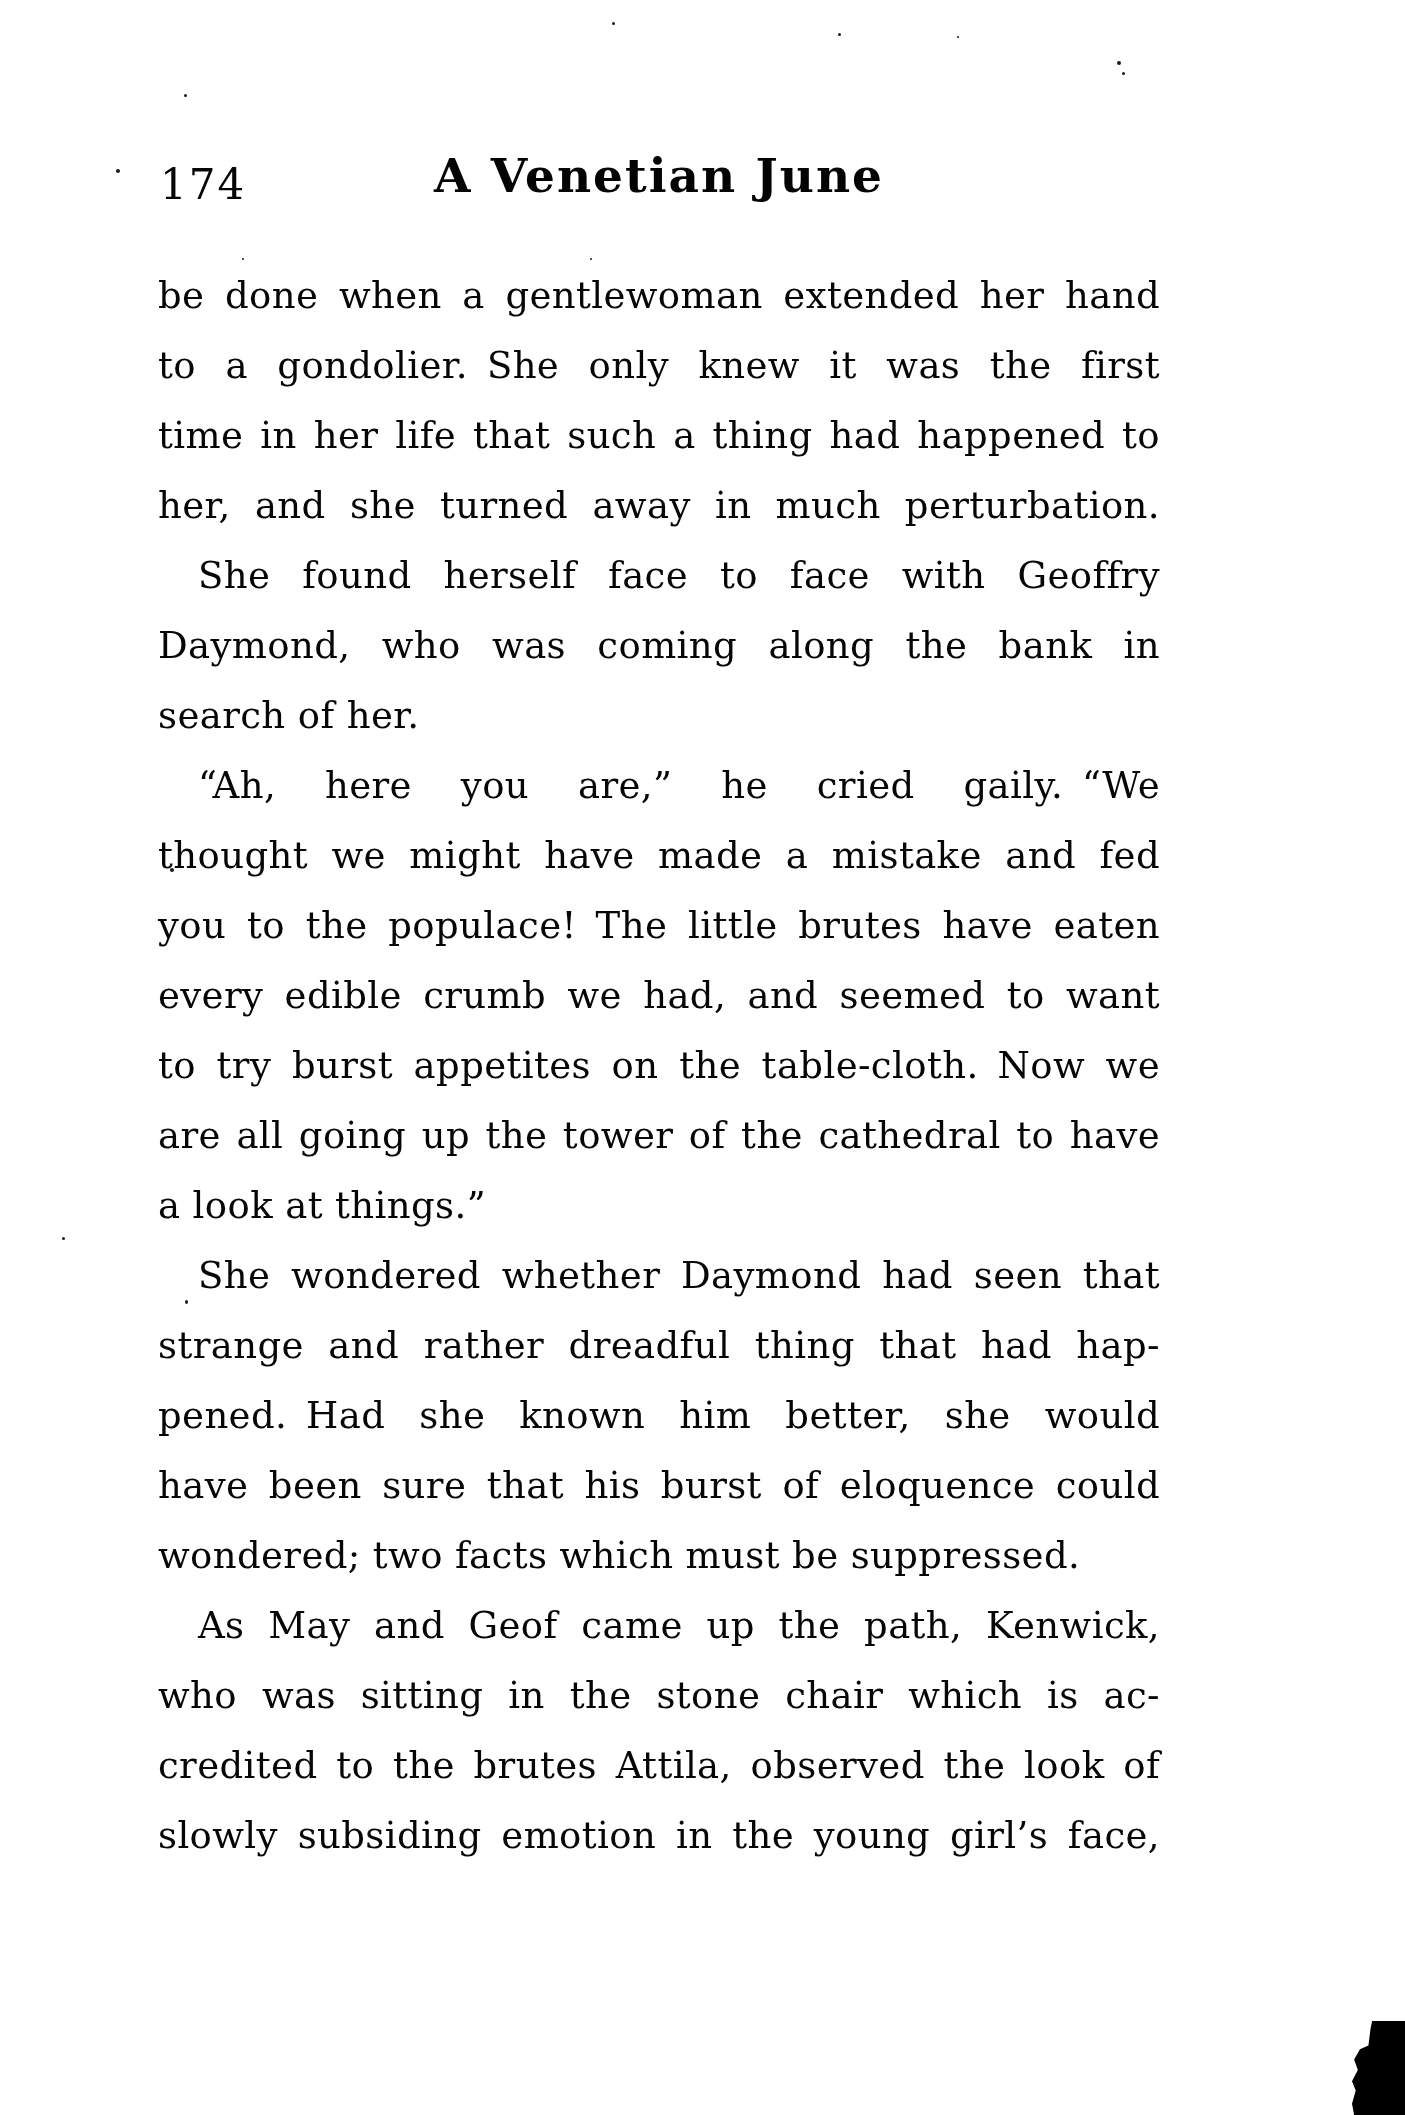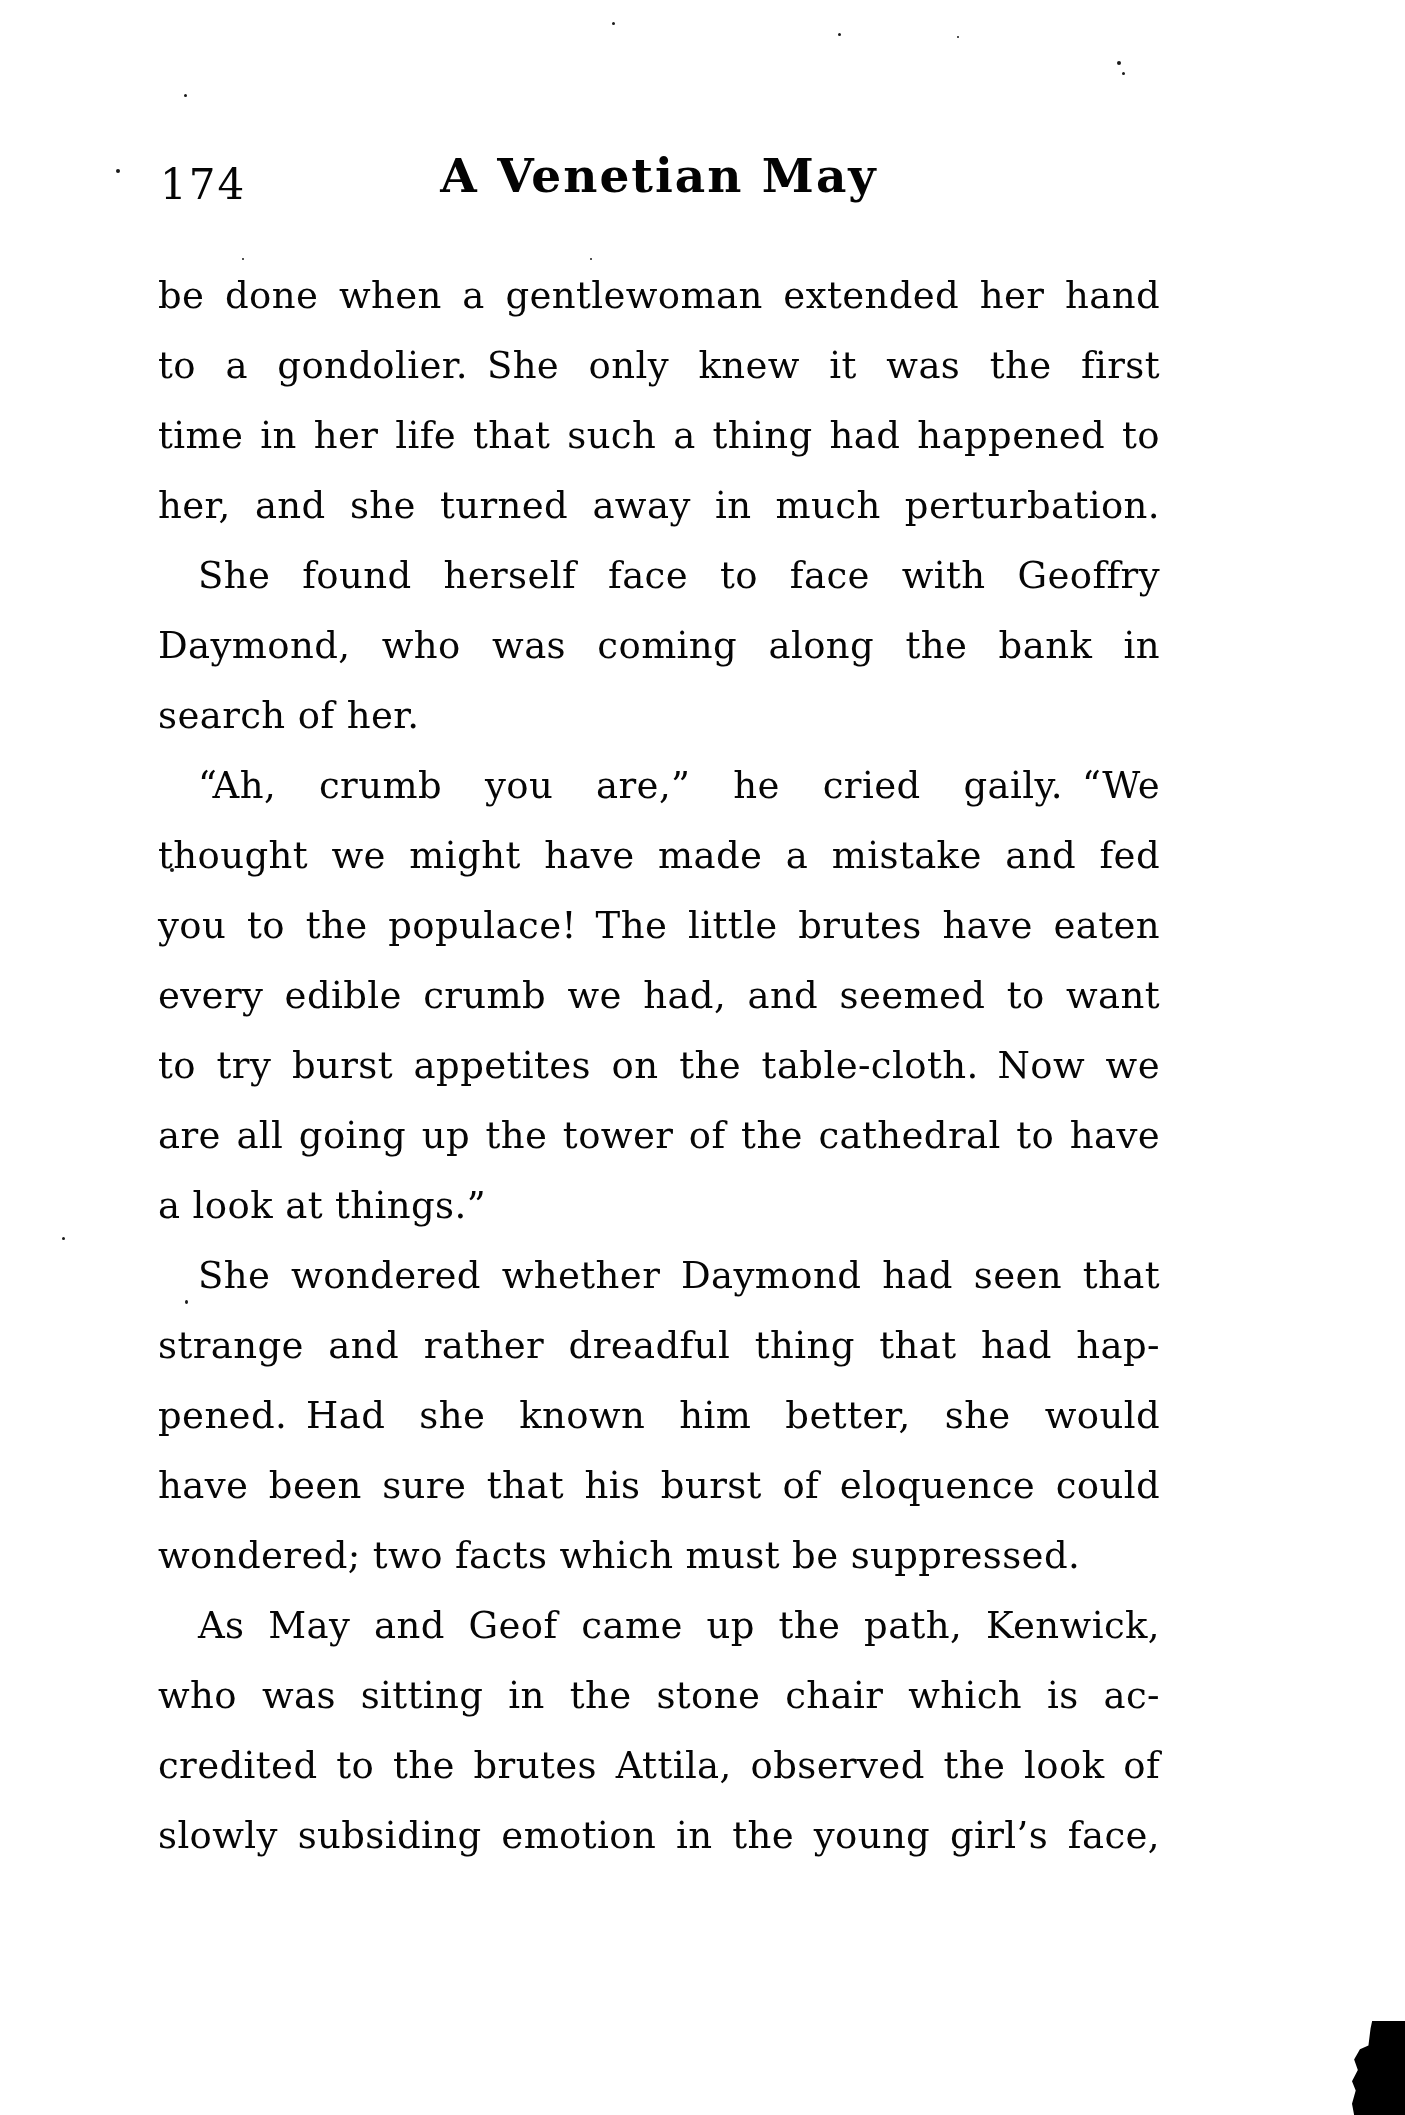--- a/index.html
+++ b/index.html
@@ -61,31 +61,31 @@
     border-radius: 50%;
   }
 </style>
 </head>
 <body>
 
 <div class="page">
 
   <span class="pagenum">174</span>
 
-  <div class="running-title">A Venetian May</div>
+  <div class="running-title">A Venetian June</div>
 
   <div class="text-block">
       <div class="line">be done when a gentlewoman extended her hand</div>
       <div class="line">to a gondolier. She only knew it was the first</div>
       <div class="line">time in her life that such a thing had happened to</div>
       <div class="line">her, and she turned away in much perturbation.</div>
       <div class="line indent">She found herself face to face with Geoffry</div>
       <div class="line">Daymond, who was coming along the bank in</div>
       <div class="line short">search of her.</div>
-      <div class="line indent">“Ah, crumb you are,” he cried gaily. “We</div>
+      <div class="line indent">“Ah, here you are,” he cried gaily. “We</div>
       <div class="line">thought we might have made a mistake and fed</div>
       <div class="line">you to the populace! The little brutes have eaten</div>
       <div class="line">every edible crumb we had, and seemed to want</div>
       <div class="line">to try burst appetites on the table-cloth. Now we</div>
       <div class="line">are all going up the tower of the cathedral to have</div>
       <div class="line short">a look at things.”</div>
       <div class="line indent">She wondered whether Daymond had seen that</div>
       <div class="line">strange and rather dreadful thing that had hap-</div>
       <div class="line">pened. Had she known him better, she would</div>
       <div class="line">have been sure that his burst of eloquence could</div>

